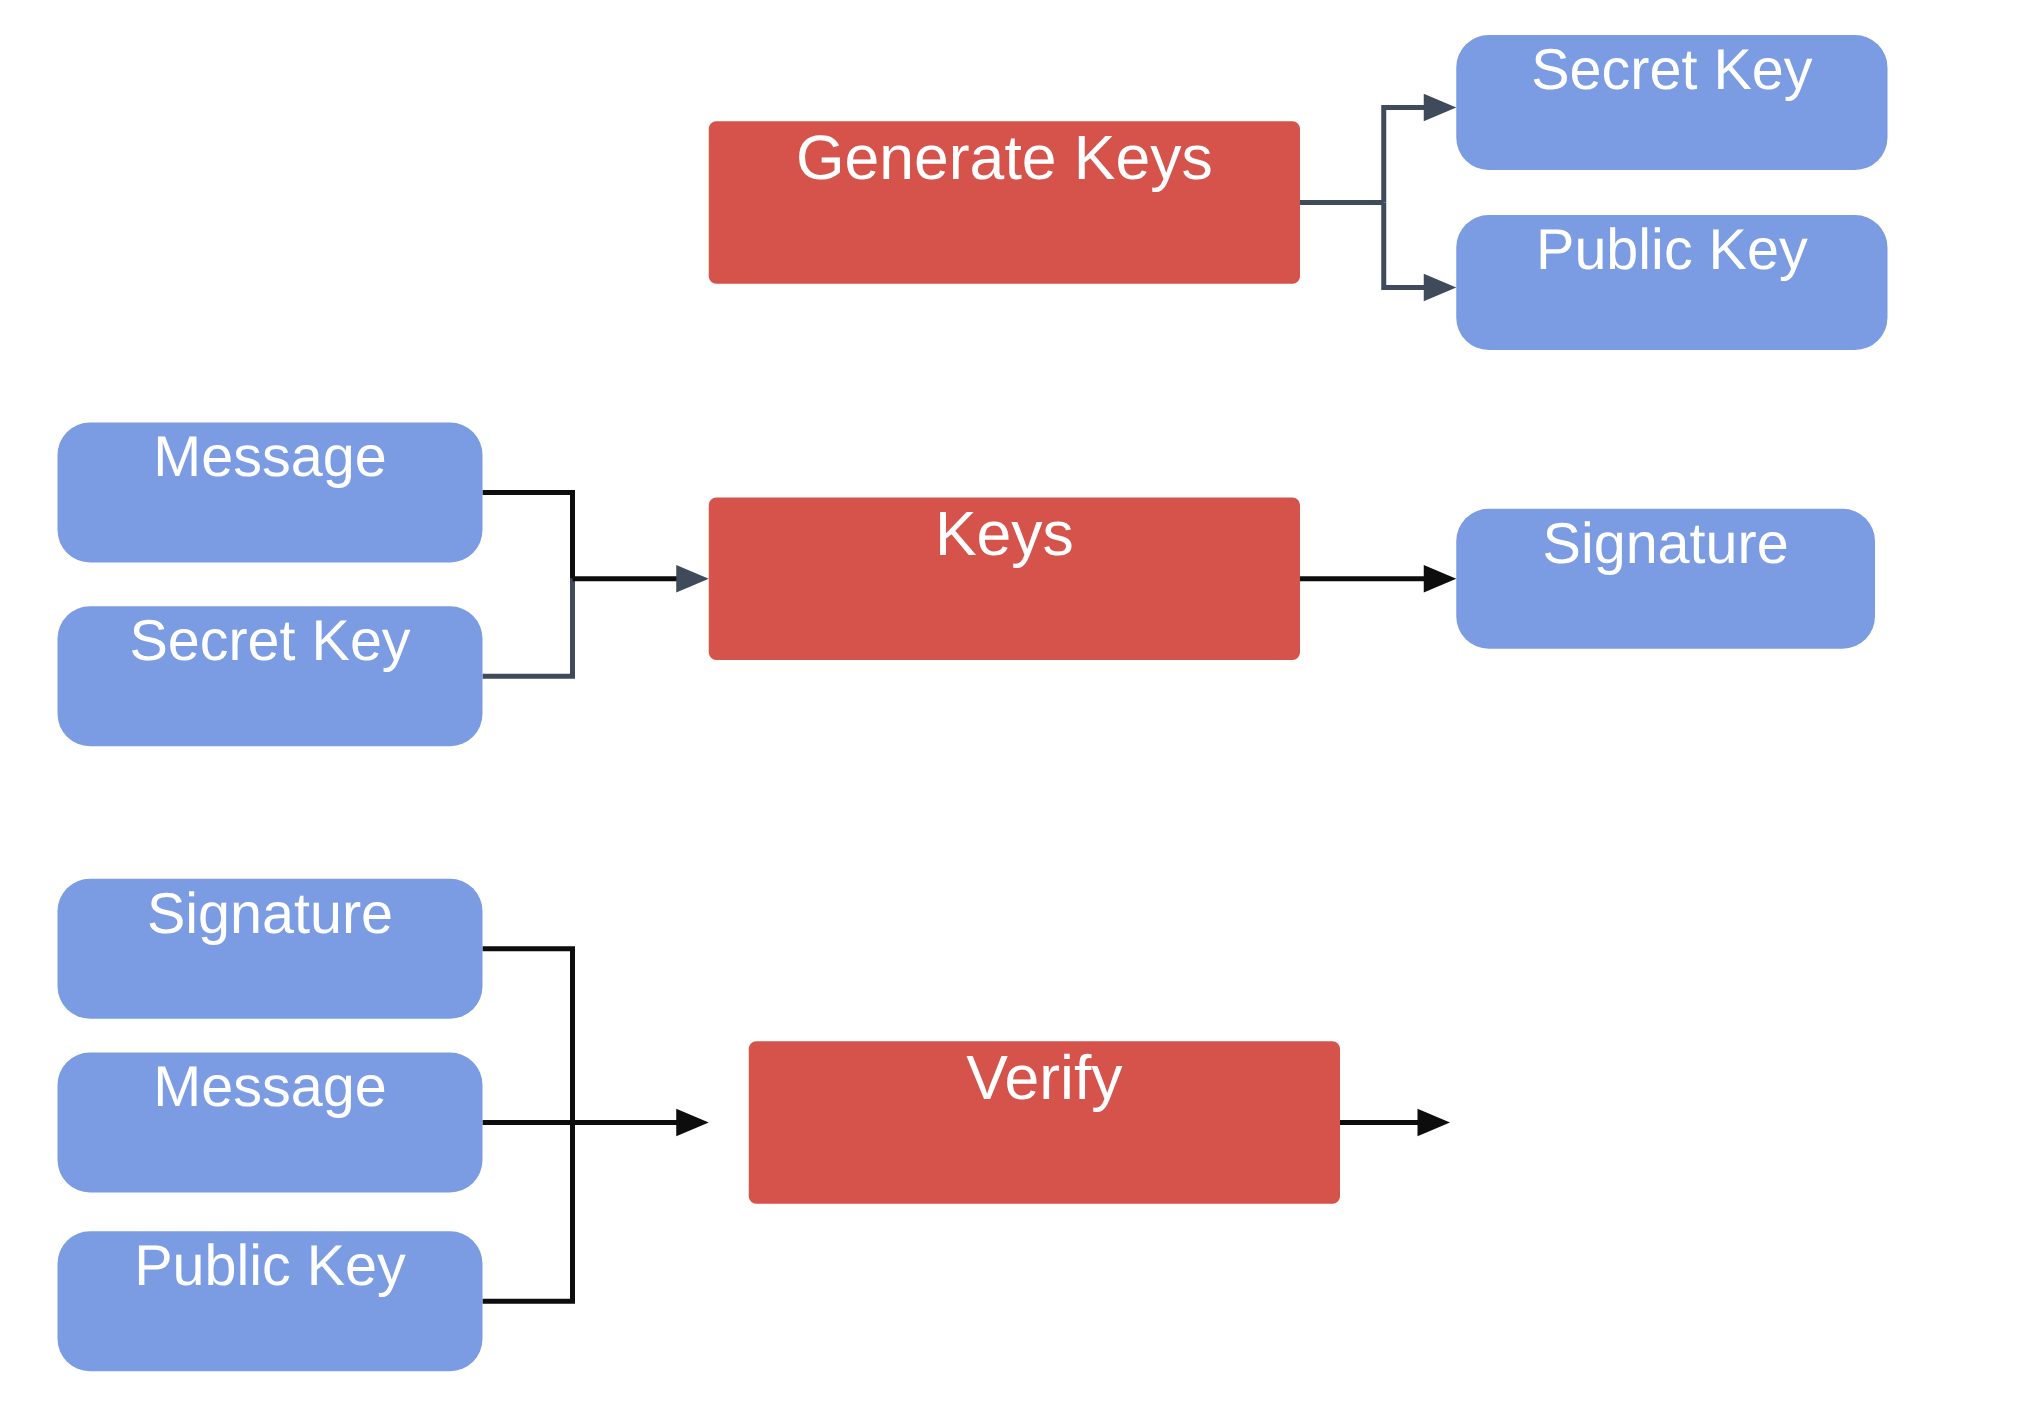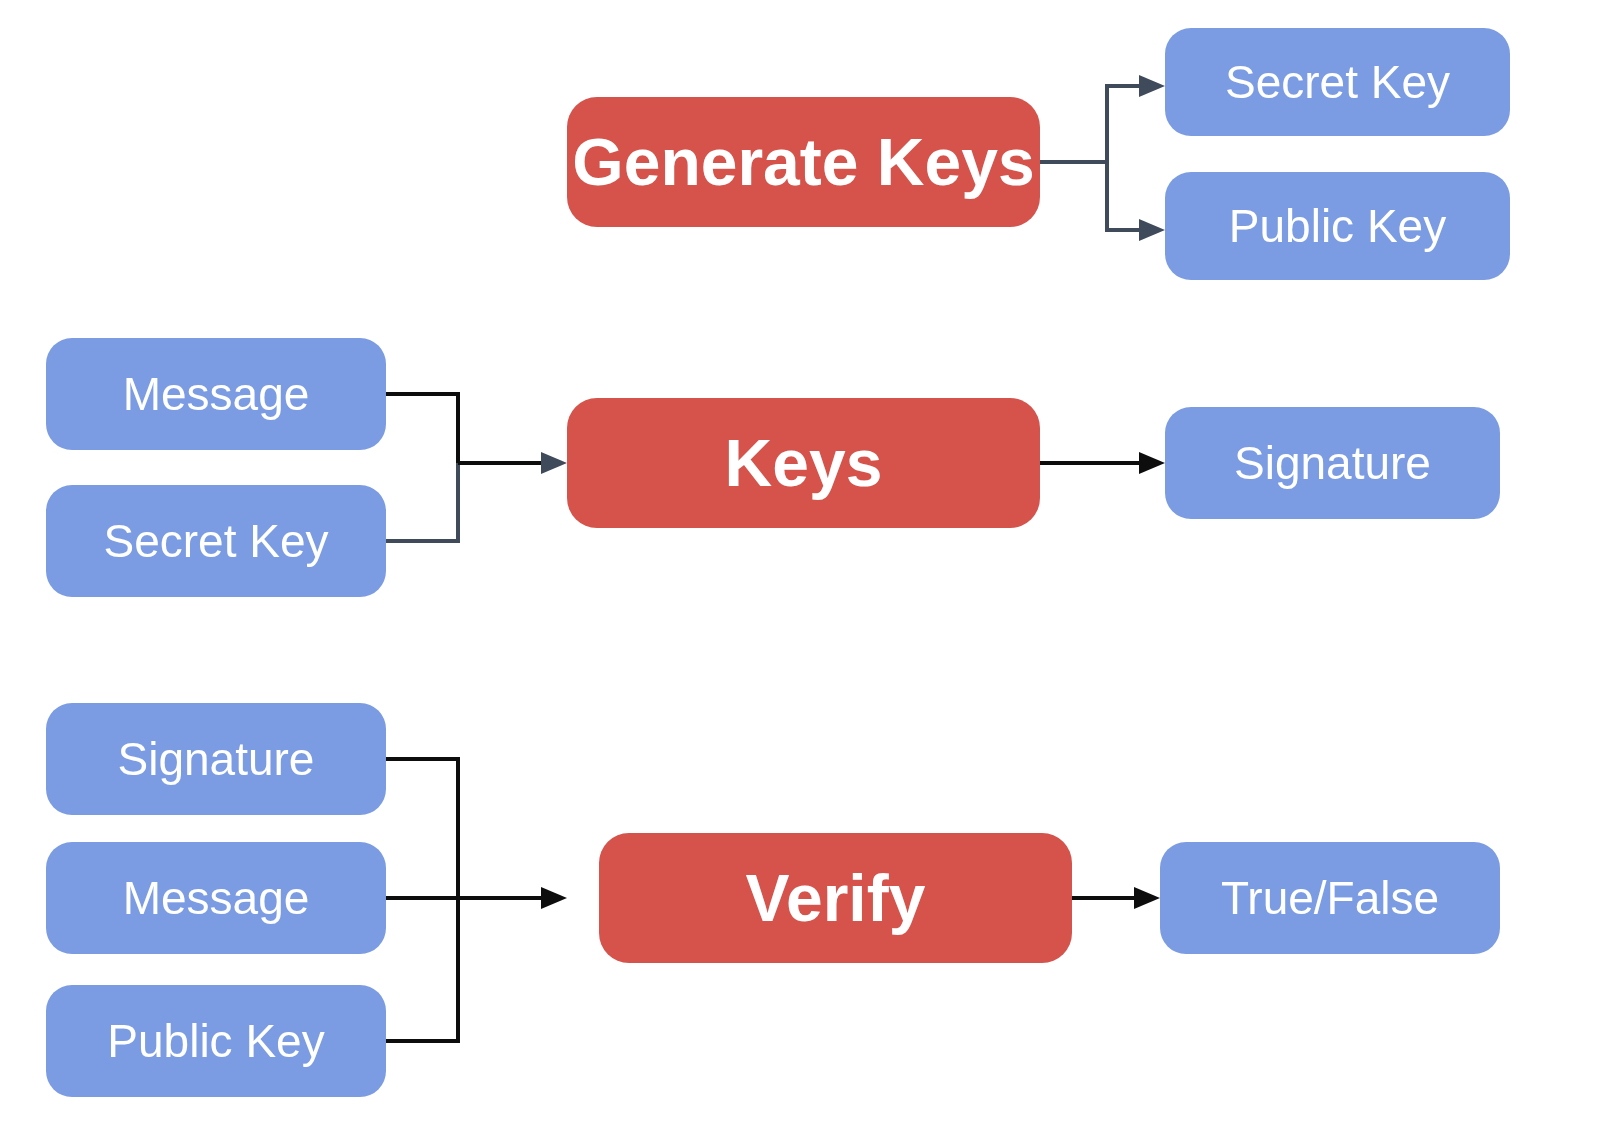--- a/index.html
+++ b/index.html
@@ -22,37 +22,37 @@
     width: 1618px;
     height: 1132px;
   }
   .edge-black { stroke: var(--connector-black); stroke-width: 4; fill: none; }
   .edge-slate { stroke: var(--connector-dark); stroke-width: 4; fill: none; }
   .head-black { fill: var(--connector-black); stroke: none; }
   .head-slate { fill: var(--connector-dark); stroke: none; }
   .node {
     position: absolute;
     display: flex;
-    align-items: center;
+    align-items: flex-start;
     justify-content: center;
     box-sizing: border-box;
     color: var(--label-color);
     text-align: center;
   }
   .node.data {
     background: var(--data-color);
     border-radius: 26px;
     font-size: 46px;
     font-weight: 400;
   }
   .node.process {
     background: var(--process-color);
-    border-radius: 30px;
-    font-size: 66px;
-    font-weight: 700;
+    border-radius: 6px;
+    font-size: 50px;
+    font-weight: 400;
   }
 </style>
 </head>
 <body>
 
 <div class="canvas">
 
   <svg class="edges" viewBox="0 0 1618 1132" aria-hidden="true">
 
     <path class="edge-slate" d="M1040,162 H1107"></path>
@@ -106,17 +106,14 @@
   </div>
   <div class="node data" style="left:46px; top:842px; width:340px; height:112px;">
     <span>Message</span>
   </div>
   <div class="node data" style="left:46px; top:985px; width:340px; height:112px;">
     <span>Public Key</span>
   </div>
   <div class="node process" style="left:567px; top:833px; width:473px; height:130px;margin-left:32px;">
     <span>Verify</span>
   </div>
-  <div class="node data" style="left:1160px; top:842px; width:340px; height:112px;">
-    <span>True/False</span>
-  </div>
 
 </div>
 
 </body></html>

